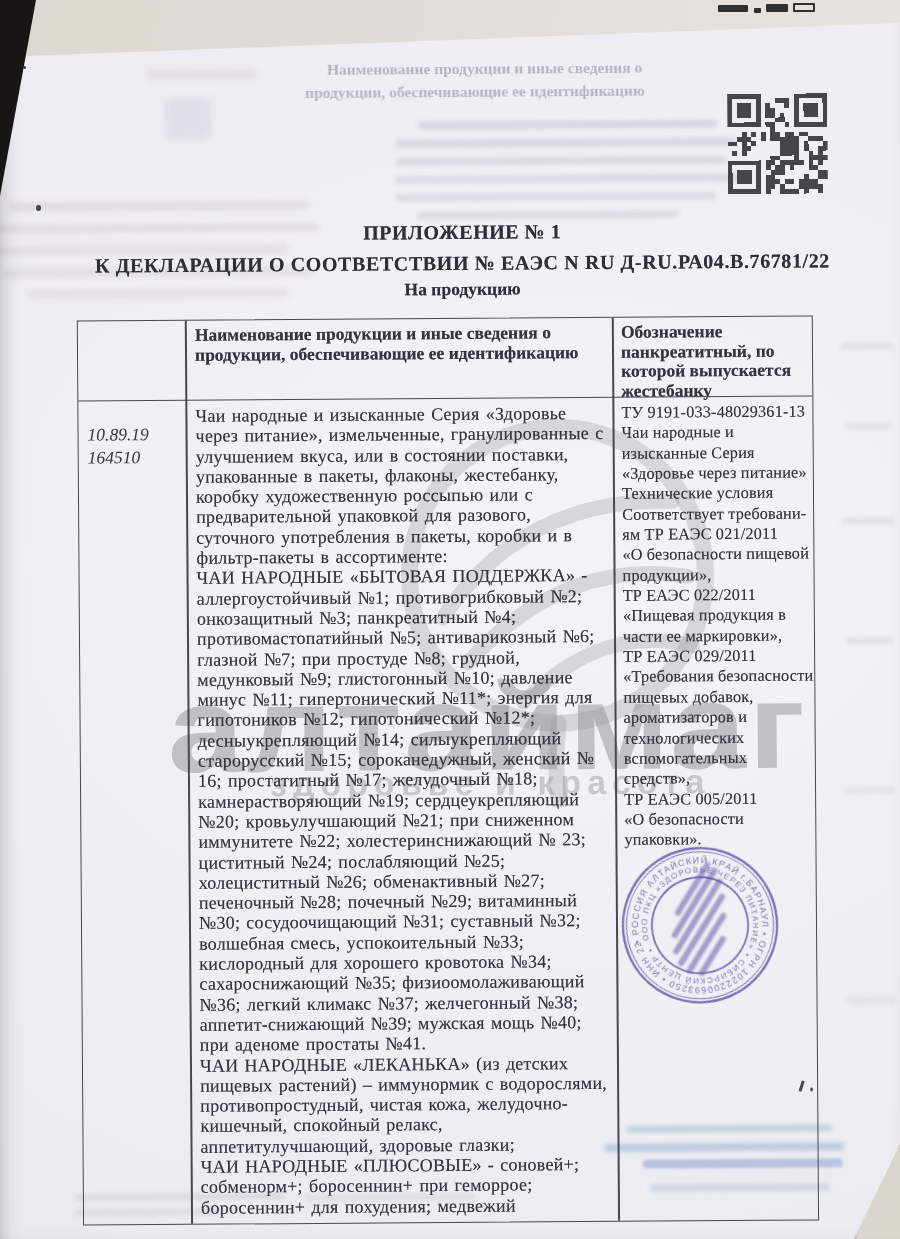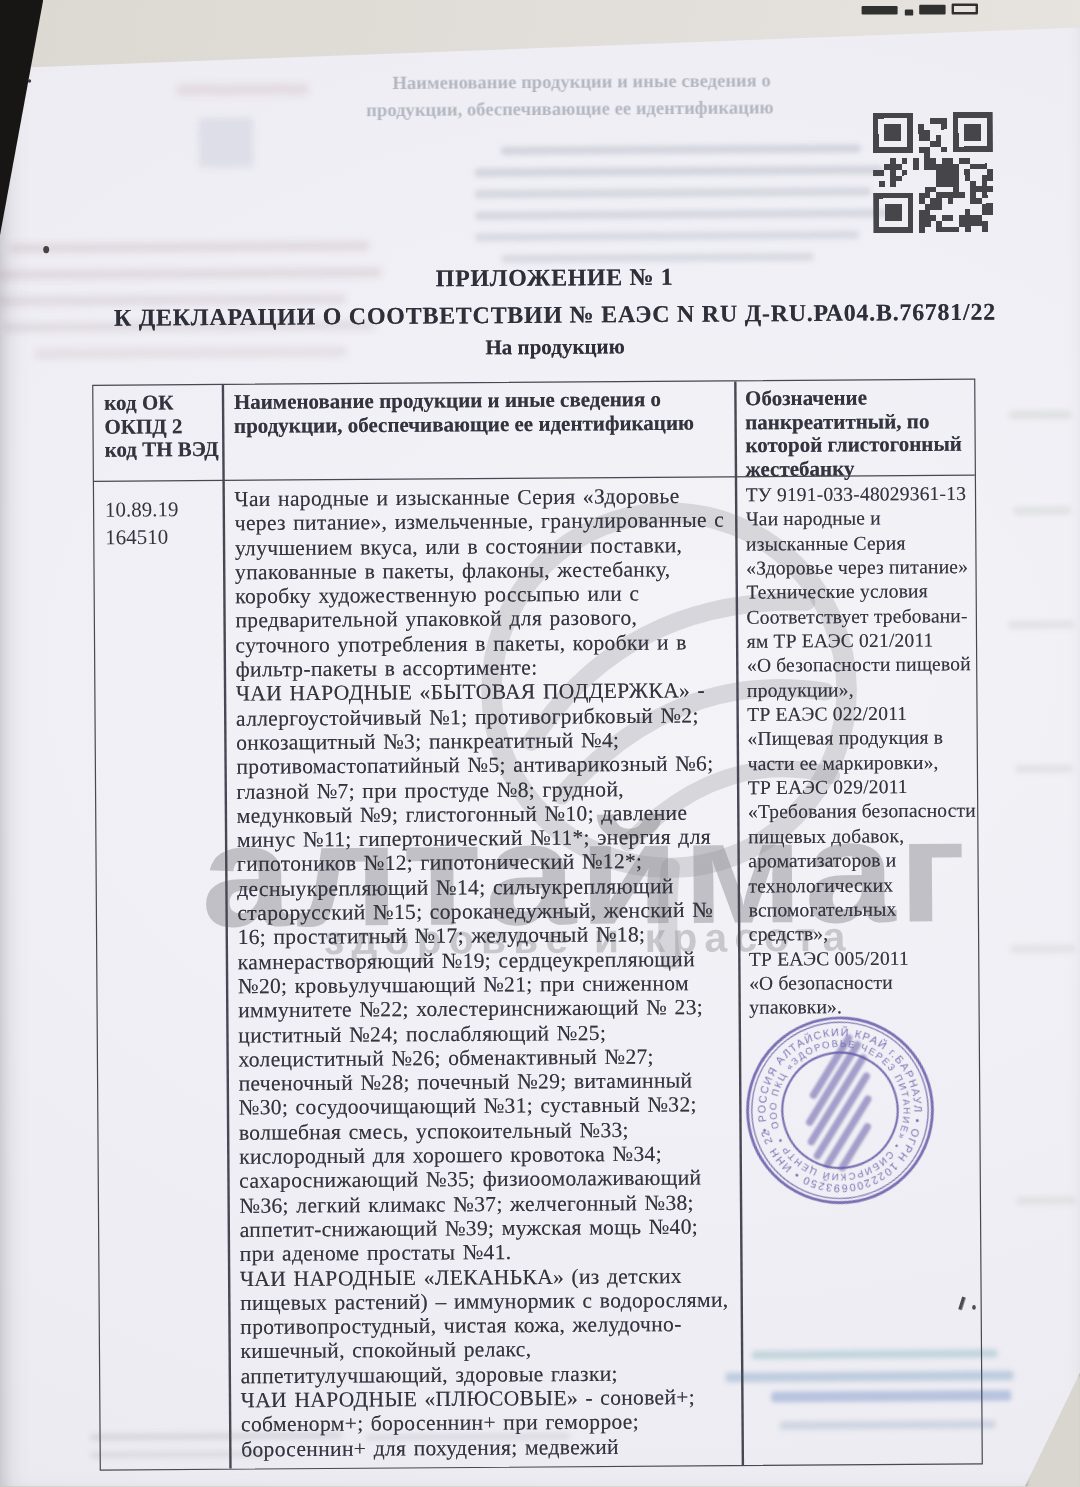--- a/index.html
+++ b/index.html
@@ -329,37 +329,32 @@
 
     <div class="t-center z2" style="top:221px;font-size:20px;letter-spacing:.5px;">ПРИЛОЖЕНИЕ № 1</div>
     <div class="t-center z2" style="top:252px;font-size:20px;letter-spacing:.6px;">К ДЕКЛАРАЦИИ О СООТВЕТСТВИИ № ЕАЭС N RU Д-RU.РА04.В.76781/22</div>
     <div class="t-center z2" style="top:279px;font-size:17.5px;font-weight:600;">На продукцию</div>
 
     <div class="tbl z2">
       <div class="vline" style="left:107px;"></div>
       <div class="vline" style="left:534px;"></div>
       <div class="hrow"></div>
 
-      <div class="cell hcell" style="left:0;top:0;width:107px;padding:5px 0 0 9px;">
-          <div>код ОК</div>
-          <div>ОКПД 2</div>
-          <div>код ТН ВЭД</div>
-        </div>
       <div class="cell hcell" style="left:107px;top:0;width:427px;padding:5px 0 0 10px;">
           <div>Наименование продукции и иные сведения о</div>
           <div>продукции, обеспечивающие ее идентификацию</div>
         </div>
       <div class="cell hcell" style="left:534px;top:0;width:200px;padding:5px 0 0 9px;">
           <div>Обозначение</div>
           <div>панкреатитный, по</div>
-          <div>которой глистогонный</div>
+          <div>которой выпускается</div>
           <div>жестебанку</div>
         </div>
 
-      <div class="cell codes" style="left:0;top:86px;width:107px;padding:6px 0 0 9px;">
+      <div class="cell codes" style="left:0;top:96px;width:107px;padding:6px 0 0 9px;font-style:italic;">
           <div>10.89.19</div>
           <div>164510</div>
         </div>
       <div class="cell prod" style="left:107px;top:80px;width:427px;padding:5px 0 0 10px;">
           <div>Чаи народные и изысканные Серия «Здоровье</div>
           <div>через питание», измельченные, гранулированные с</div>
           <div>улучшением вкуса, или в состоянии поставки,</div>
           <div>упакованные в пакеты, флаконы, жестебанку,</div>
           <div>коробку художественную россыпью или с</div>
           <div>предварительной упаковкой для разового,</div>

